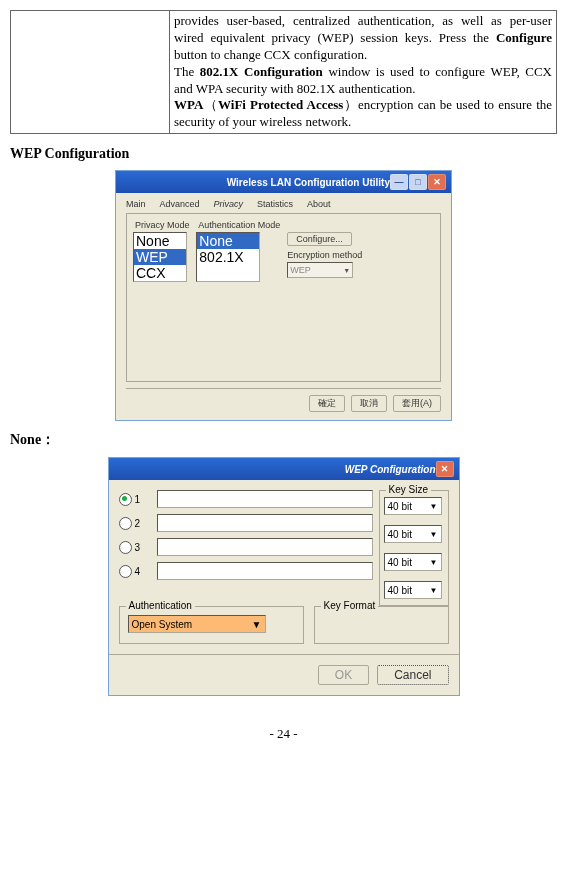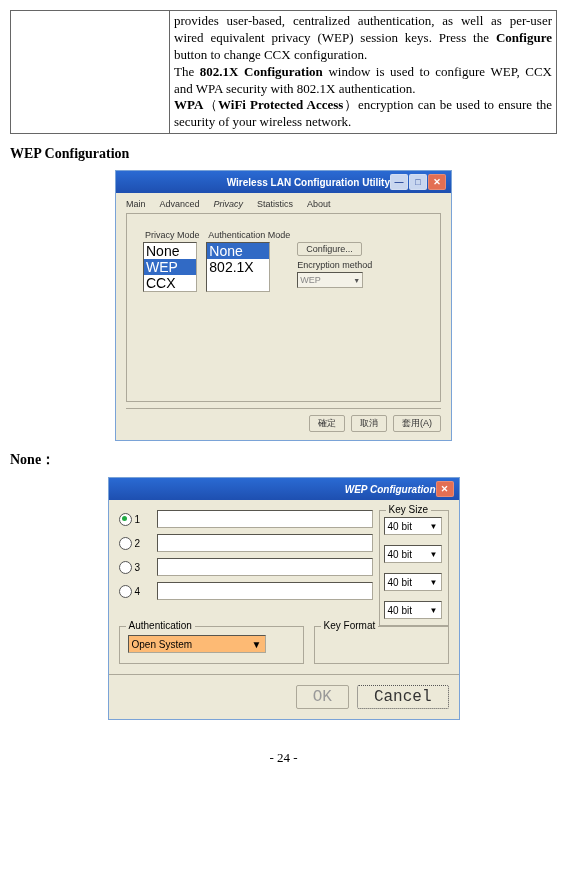--- a/index.html
+++ b/index.html
@@ -63,21 +63,21 @@
 
 .tabs { display: flex; padding: 6px 10px 0 10px; gap: 14px; font-size: 9px; }
 .tab { color: #333; padding-bottom: 2px; }
 .tab.active { font-style: italic; }
 .tab-body {
   margin: 2px 10px 6px 10px;
   border: 1px solid #aca899;
   height: 155px;
   background: #ece9d8;
   position: relative;
-  padding: 16px;
+  padding: 6px;
 }
 .group {
   display: inline-block;
   vertical-align: top;
   margin-right: 4px;
 }
 .group-label { font-size: 9px; color: #333; margin-left: 2px; }
 .listbox {
   border: 1px inset #aca899;
   background: white;
@@ -168,22 +168,22 @@
 }
 .combo3 {
   border: 1px inset #aca899; background: #fdba74; font-size: 10px;
   display: inline-flex; align-items: center; justify-content: space-between;
   padding: 0 3px; height: 16px; width: 130px;
 }
 .wep-btn-row {
   display: flex; justify-content: flex-end; gap: 8px; padding: 10px;
 }
 .wep-btn {
-  font-family: Liberation Mono, monospace;
-  font-size: 16px;
+  font-family: Liberation Sans, sans-serif;
+  font-size: 12px;
   border: 1px solid #aca899;
   border-radius: 2px;
   padding: 2px 16px;
 }
 .wep-btn.ok { color: #999; background: #ece9d8; }
 .wep-btn.cancel { color: #333; background: #ece9d8; border: 1px dotted #555; }
 </style>
 </head>
 <body>
 

